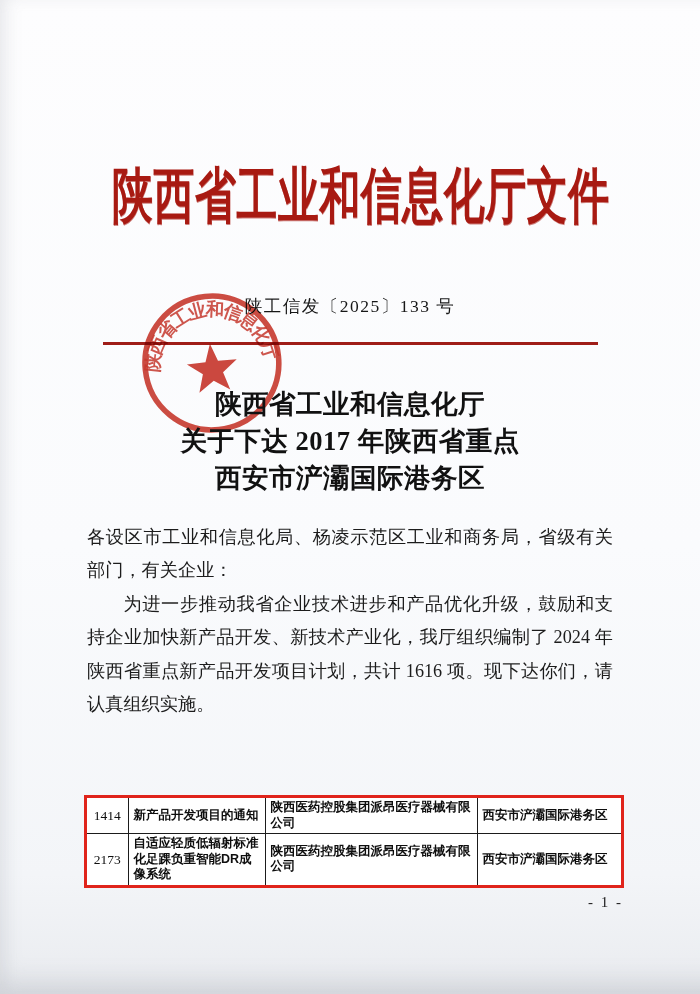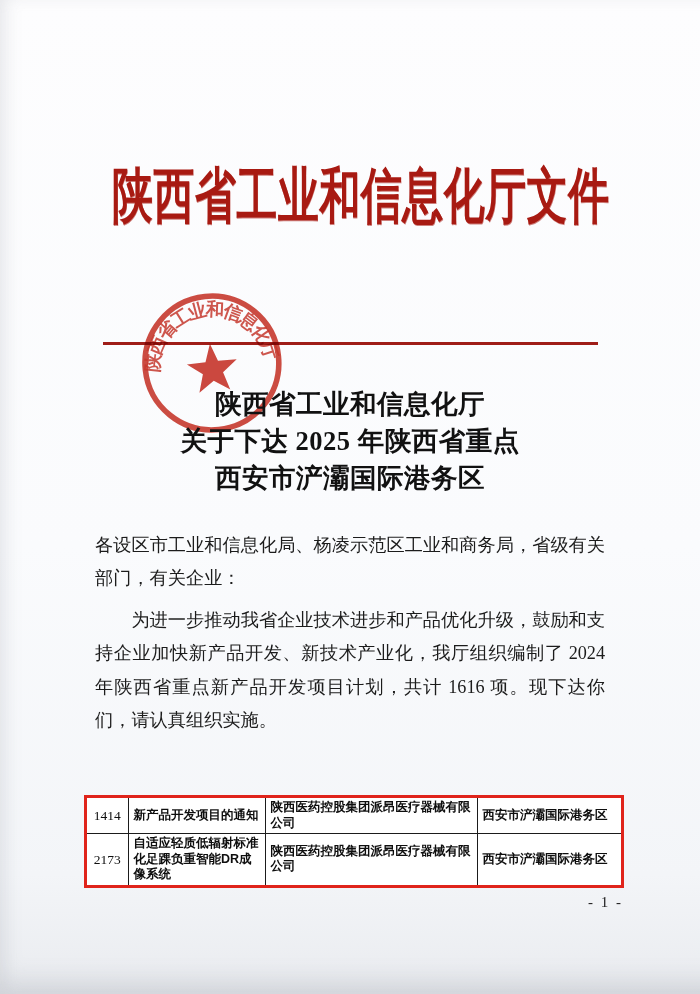--- a/index.html
+++ b/index.html
@@ -47,21 +47,21 @@
   .notice-title{
     position:absolute;top:386px;left:0;width:700px;text-align:center;
     font-size:26.5px;font-weight:bold;line-height:37px;color:#111;
     letter-spacing:0.5px;
   }
   .body-text{
     position:absolute;top:521px;left:87px;width:526px;
     font-size:18.2px;line-height:33.4px;color:var(--text-black);
     text-align:justify;
   }
-  .body-text p{margin:8px;}
+  .body-text p{margin:0;}
   .body-text p.indent{text-indent:2em;}
   .excerpt-table-wrap{
     position:absolute;top:795px;left:84px;width:540px;
     border:3px solid var(--table-border-red);
     background:#fff;
     box-sizing:border-box;
   }
   table.excerpt{
     width:100%;border-collapse:collapse;table-layout:fixed;
   }
@@ -88,37 +88,38 @@
     font-size:15px;letter-spacing:2px;color:#222;
   }
 </style>
 </head>
 <body>
 
 <div class="page">
 
   <div class="banner">陕西省工业和信息化厅文件</div>
 
+  <div class="doc-number">陕工信发〔2025〕133 号</div>
 
   <div class="red-rule"></div>
 
   <svg class="seal" viewBox="0 0 150 150" xmlns="http://www.w3.org/2000/svg">
     <circle cx="75" cy="74" r="66" fill="none" stroke="#c5281c" stroke-width="5.5" opacity="0.9"></circle>
     <polygon points="75,55 81.2,72.5 99.7,73.0 85.0,84.2 90.3,102.0 75,91.5 59.7,102.0 65.0,84.2 50.3,73.0 68.8,72.5" fill="#c5281c" opacity="0.92"></polygon>
     <defs>
       <path id="sealArc" d="M 22 80 A 53 53 0 1 1 128 80" fill="none"></path>
     </defs>
     <text font-size="18" font-weight="bold" fill="#c5281c" opacity="0.85" font-family="Liberation Serif, DejaVu Serif, serif">
       <textPath href="#sealArc" startOffset="2" textLength="162" lengthAdjust="spacing">陕西省工业和信息化厅</textPath>
     </text>
   </svg>
 
   <div class="notice-title">
     <div>陕西省工业和信息化厅</div>
-    <div>关于下达 2025 年陕西省重点</div>
+    <div>关于下达 2017 年陕西省重点</div>
     <div>西安市浐灞国际港务区</div>
   </div>
 
   <div class="body-text">
     <p>各设区市工业和信息化局、杨凌示范区工业和商务局，省级有关部门，有关企业：</p>
     <p class="indent">为进一步推动我省企业技术进步和产品优化升级，鼓励和支持企业加快新产品开发、新技术产业化，我厅组织编制了 2024 年陕西省重点新产品开发项目计划，共计 1616 项。现下达你们，请认真组织实施。</p>
   </div>
 
   <div class="excerpt-table-wrap">
     <table class="excerpt">

